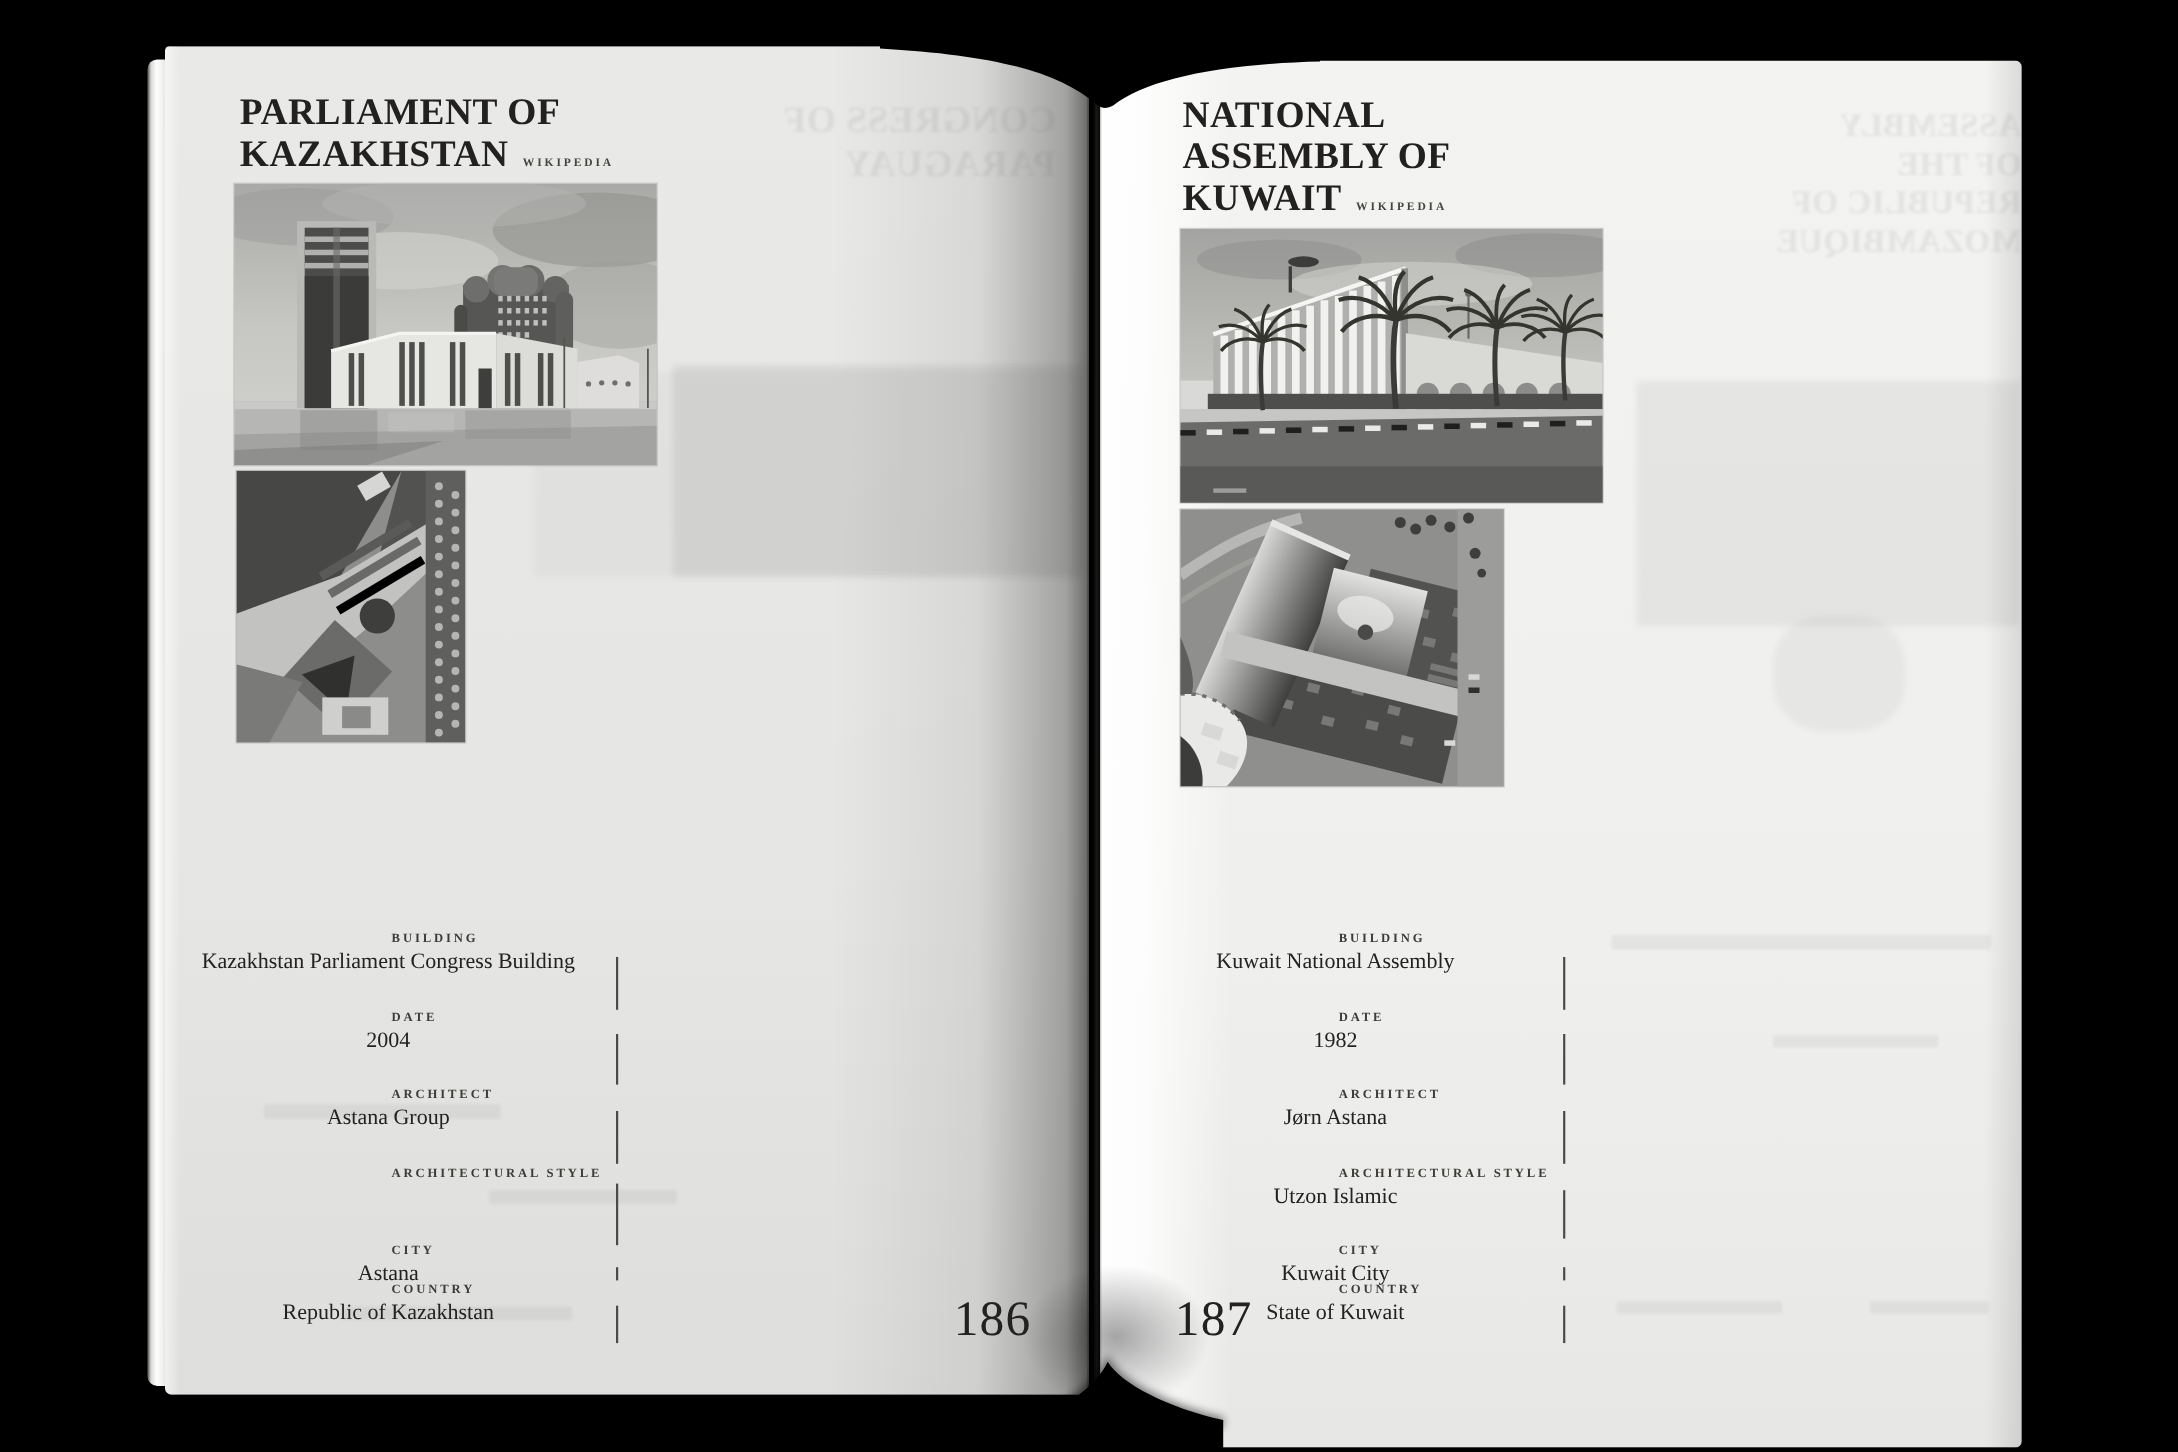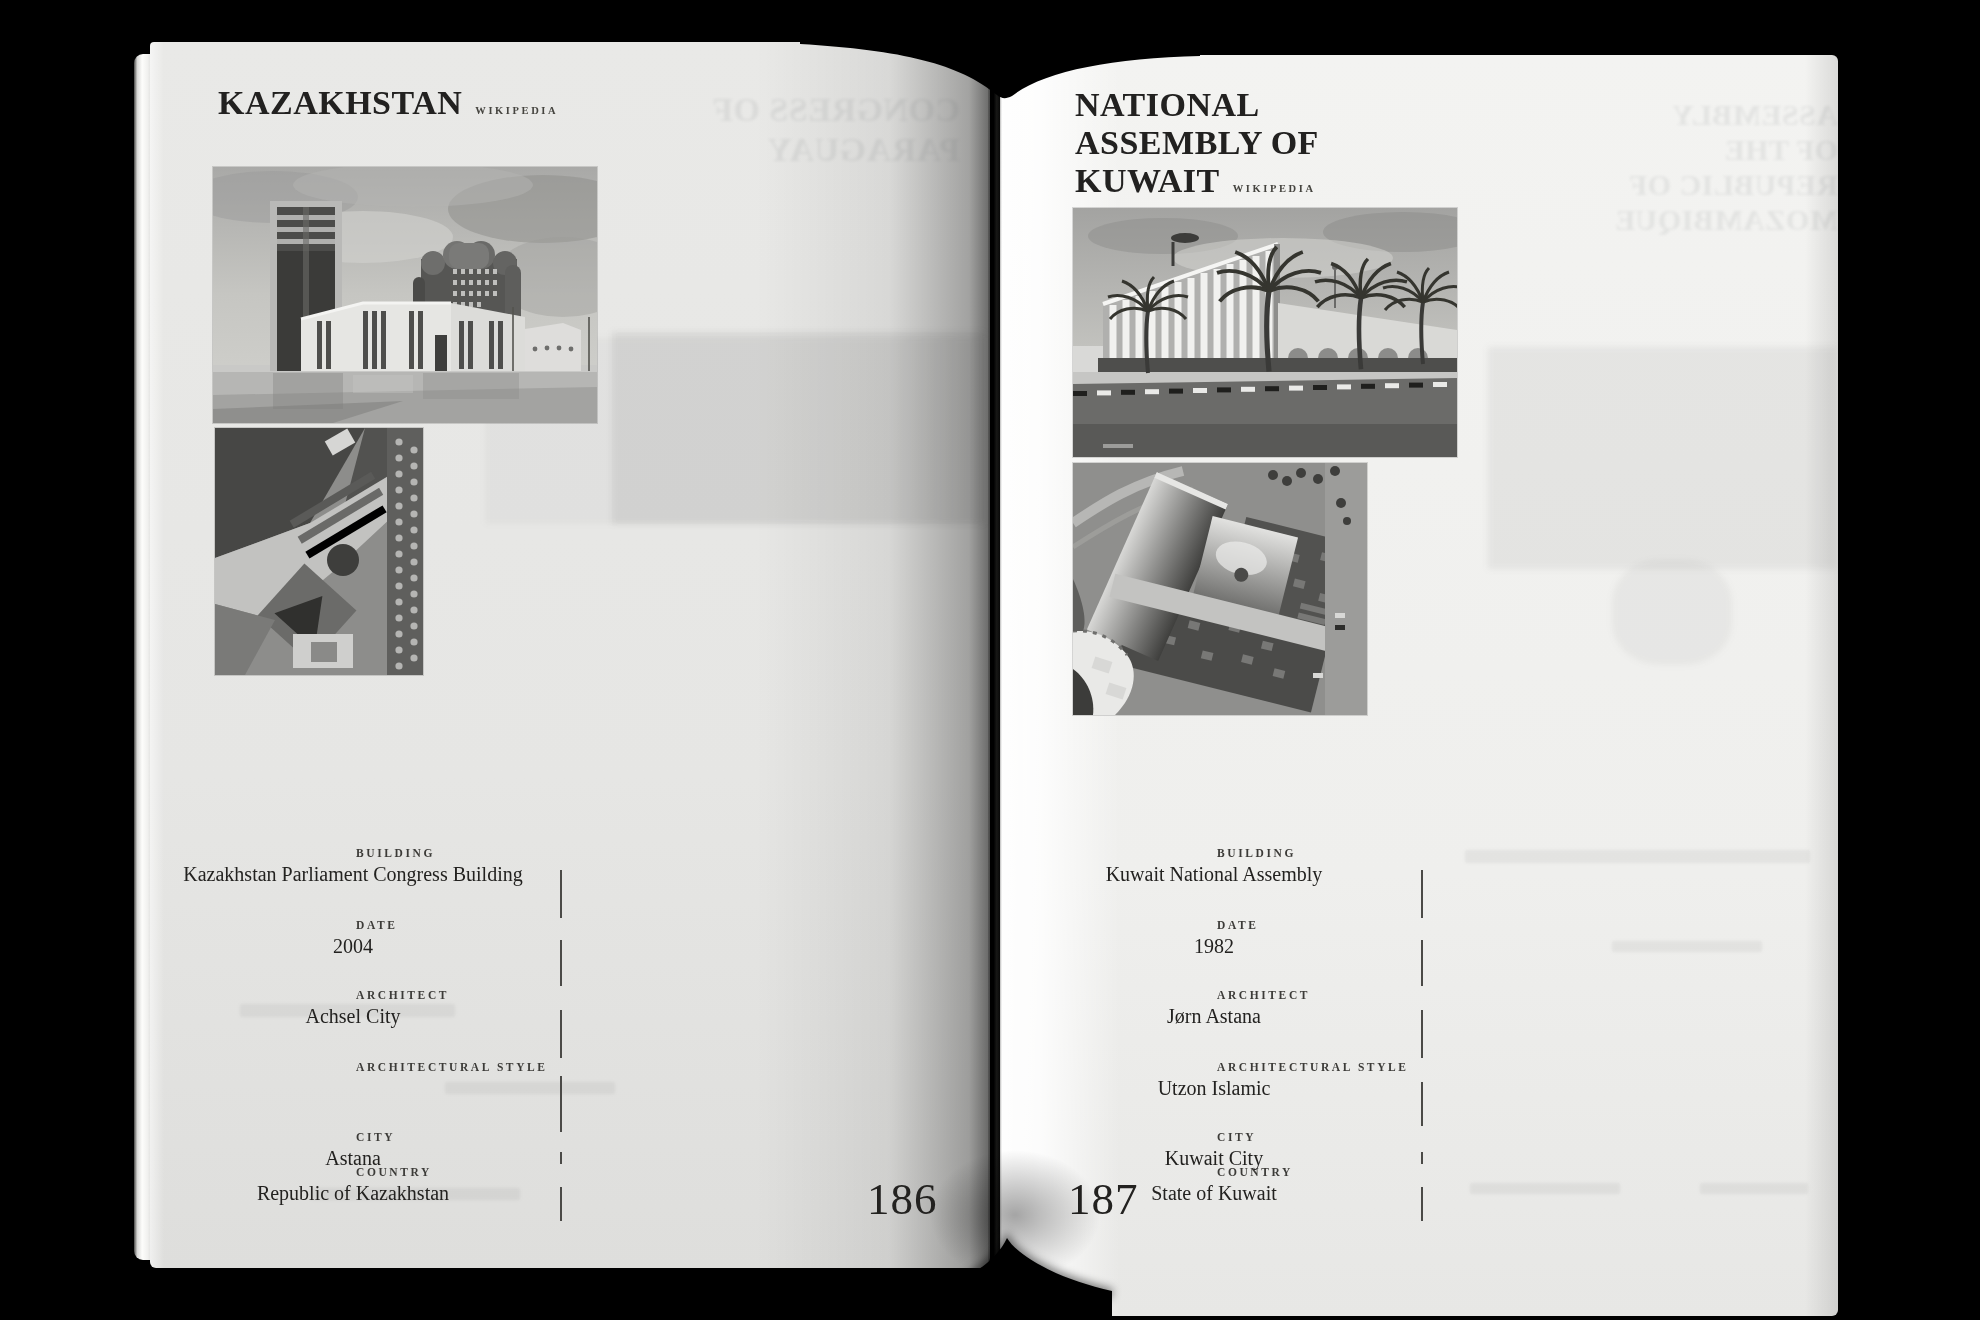--- a/index.html
+++ b/index.html
@@ -60,20 +60,21 @@
       <div>CONGRESS OF</div>
       <div>PARAGUAY</div>
     </div>
     <div class="abs ghost-rect" style="left:335px;top:296px;width:500px;height:186px;background:rgba(80,80,78,.04);"></div>
     <div class="abs ghost-rect" style="left:462px;top:290px;width:372px;height:192px;background:rgba(80,80,78,.10);"></div>
     <div class="abs ghost-smudge" style="left:90px;top:962px;width:215px;height:13px;"></div>
     <div class="abs ghost-smudge" style="left:295px;top:1040px;width:170px;height:12px;"></div>
     <div class="abs ghost-smudge" style="left:160px;top:1146px;width:210px;height:12px;"></div>
 
     <div class="abs title" style="left:68px;top:42px;">
+      <div>PARLIAMENT OF</div>
       <div><span>KAZAKHSTAN</span><span class="wiki">WIKIPEDIA</span></div>
     </div>
 
     <div class="photo" style="left:63px;top:125px;width:384px;height:256px;" title="kazakhstan-parliament-exterior-photo">
       <svg viewBox="0 0 384 256">
         <defs>
           <linearGradient id="k1sky" x1="0" y1="0" x2="0" y2="1">
             <stop offset="0" stop-color="#a9a9a7"></stop>
               <stop offset="0.5" stop-color="#c6c6c2"></stop>
               <stop offset="1" stop-color="#d3d3cf"></stop>
@@ -236,21 +237,21 @@
         <div class="meta-value">Kazakhstan Parliament Congress Building</div>
         <div class="tail" style="top:24px;height:48px;"></div>
       </div>
       <div class="meta-item" style="top:78px;">
         <div class="meta-label"><span>DATE</span></div>
         <div class="meta-value">2004</div>
         <div class="tail" style="top:22px;height:46px;"></div>
       </div>
       <div class="meta-item" style="top:148px;">
         <div class="meta-label"><span>ARCHITECT</span></div>
-        <div class="meta-value">Achsel City</div>
+        <div class="meta-value">Astana Group</div>
         <div class="tail" style="top:22px;height:48px;"></div>
       </div>
       <div class="meta-item" style="top:220px;">
         <div class="meta-label"><span>ARCHITECTURAL STYLE</span></div>
         <div class="meta-value"></div>
         <div class="tail" style="top:16px;height:56px;"></div>
       </div>
       <div class="meta-item" style="top:290px;">
         <div class="meta-label"><span>CITY</span></div>
         <div class="meta-value">Astana</div>

